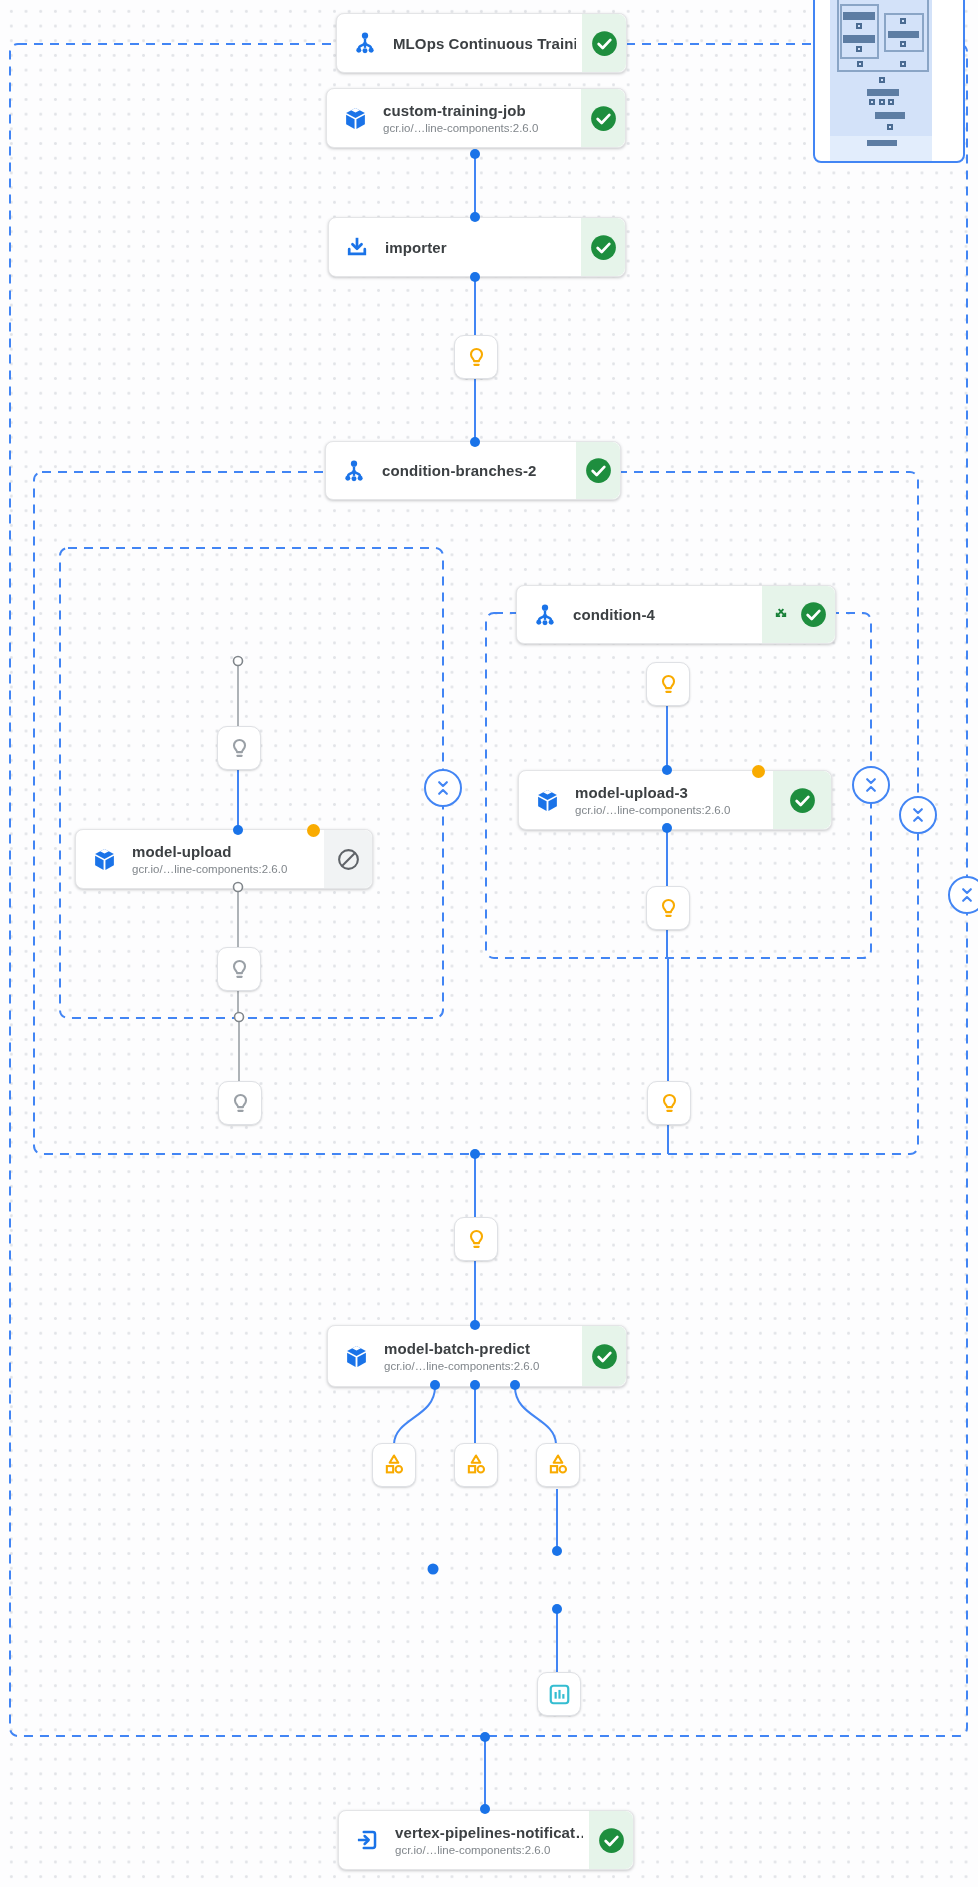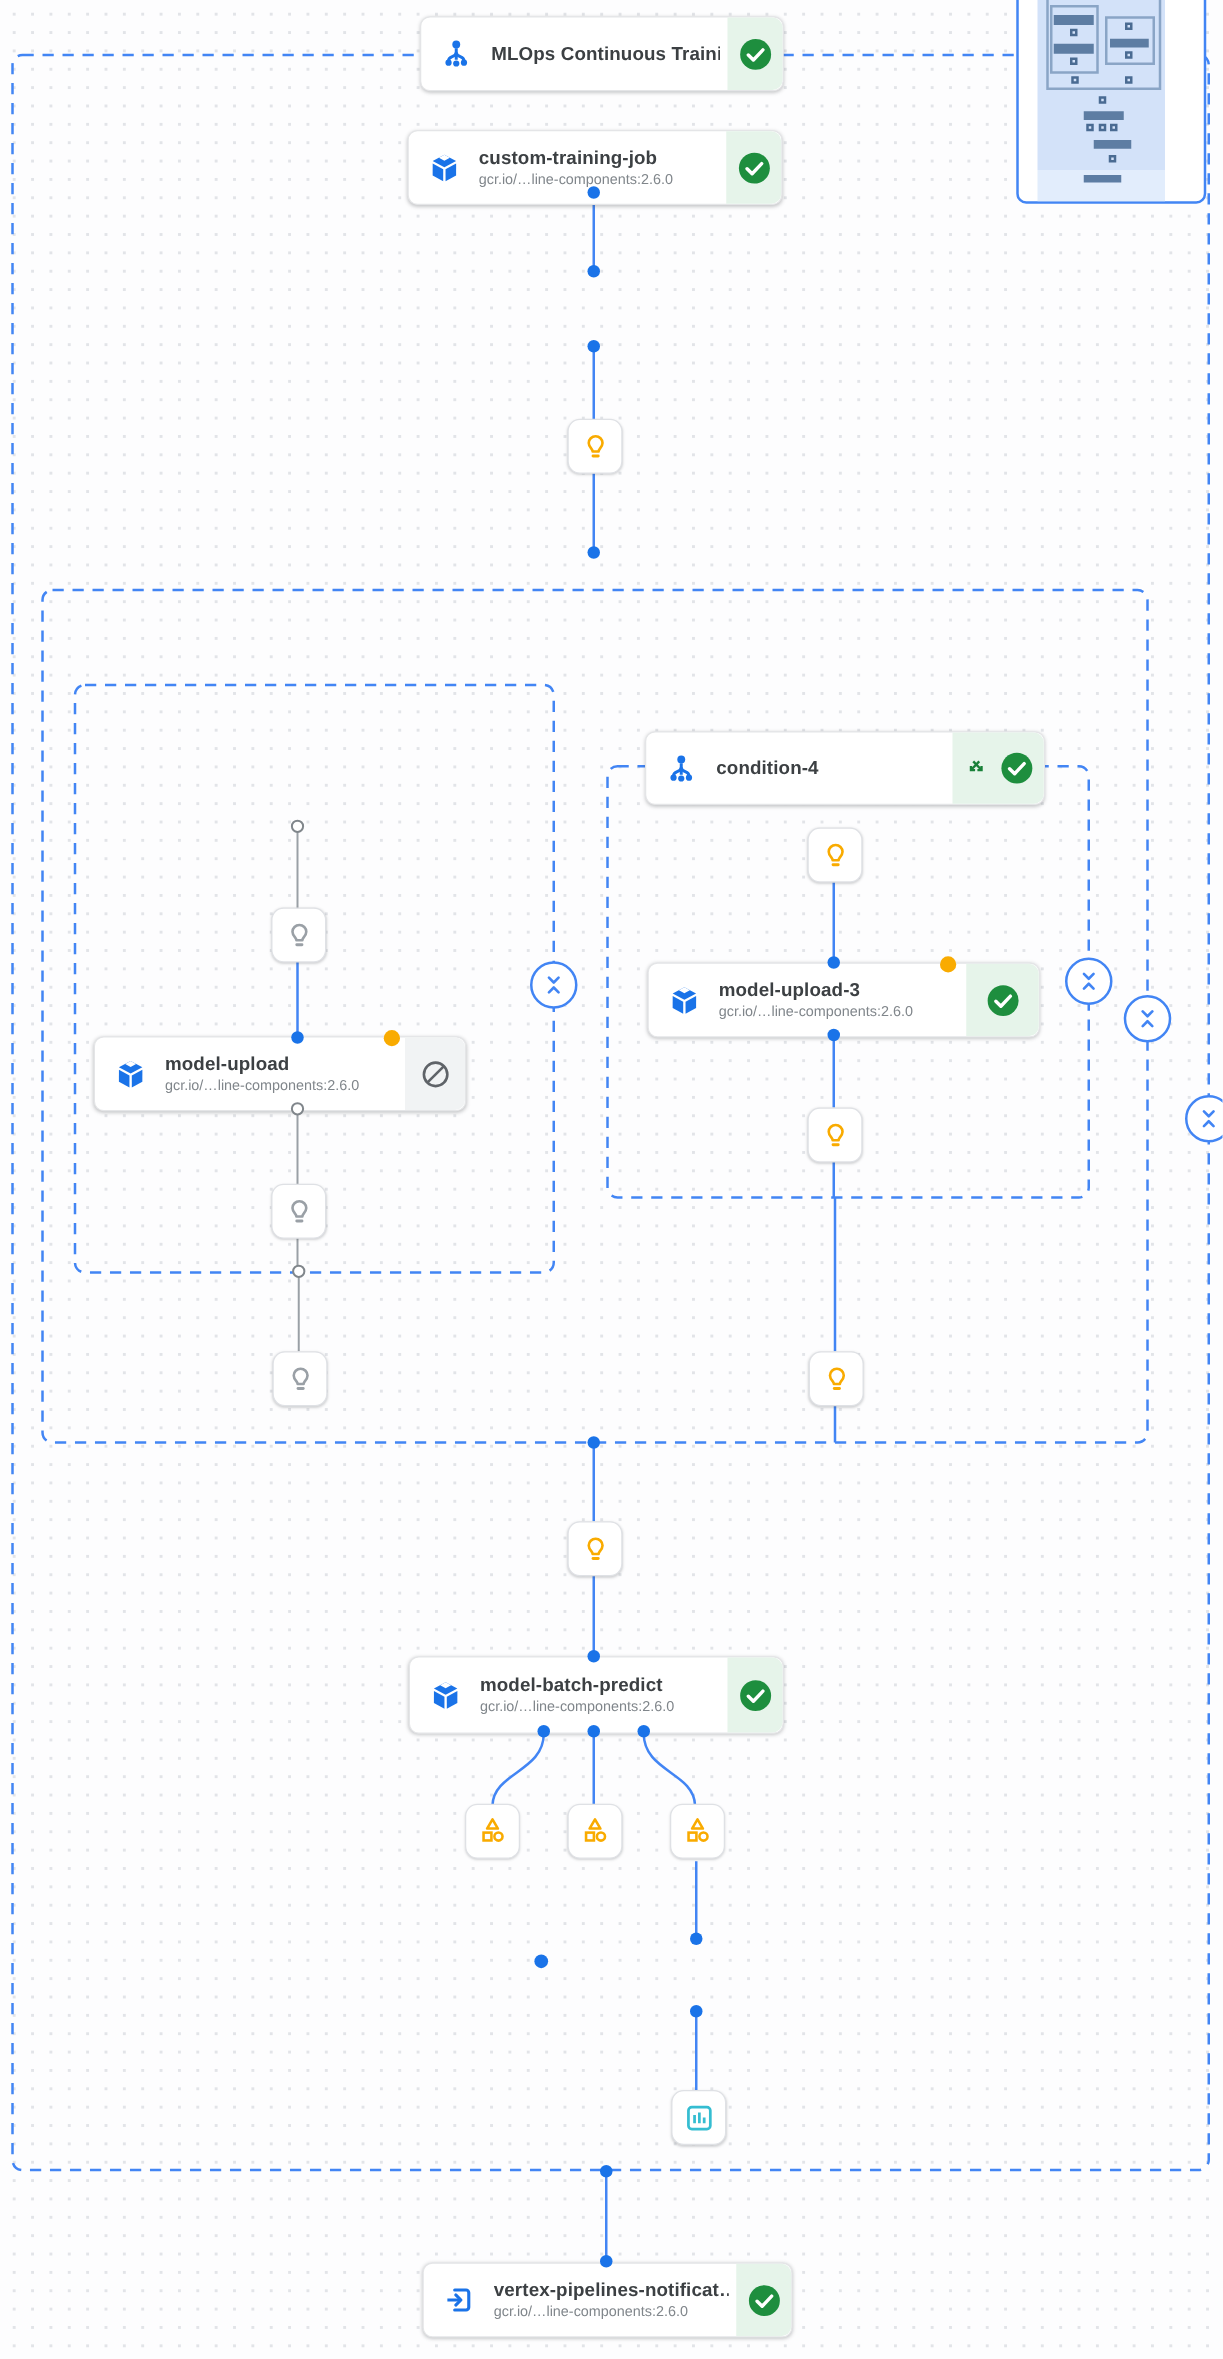--- a/index.html
+++ b/index.html
@@ -147,38 +147,68 @@
     <div class="ntext">
         <div class="ntitle">MLOps Continuous Traini…</div>
       </div>
     <div class="nstatus st-green" style="width:44px">
         <svg width="27" height="27">
           <use href="#ic-check"></use>
         </svg>
       </div>
   </div>
 
-  <div class="node" style="left:326px;top:104px;width:298px;height:58px">
+  <div class="node" style="left:326px;top:88px;width:298px;height:58px">
     <span class="nicon">
         <svg width="25" height="25">
           <use href="#ic-cube"></use>
         </svg>
       </span>
     <div class="ntext">
         <div class="ntitle">custom-training-job</div>
       <div class="nsub">gcr.io/…line-components:2.6.0</div>
       </div>
     <div class="nstatus st-green" style="width:44px">
         <svg width="27" height="27">
           <use href="#ic-check"></use>
         </svg>
       </div>
   </div>
 
-
+  <div class="node" style="left:328px;top:217px;width:296px;height:58px">
+    <span class="nicon">
+        <svg width="26" height="26">
+          <use href="#ic-import"></use>
+        </svg>
+      </span>
+    <div class="ntext">
+        <div class="ntitle">importer</div>
+      </div>
+    <div class="nstatus st-green" style="width:44px">
+        <svg width="27" height="27">
+          <use href="#ic-check"></use>
+        </svg>
+      </div>
+  </div>
+
+  <div class="node" style="left:325px;top:441px;width:294px;height:57px">
+    <span class="nicon">
+        <svg width="26" height="26">
+          <use href="#ic-cond"></use>
+        </svg>
+      </span>
+    <div class="ntext">
+        <div class="ntitle">condition-branches-2</div>
+      </div>
+    <div class="nstatus st-green" style="width:44px">
+        <svg width="27" height="27">
+          <use href="#ic-check"></use>
+        </svg>
+      </div>
+  </div>
 
 
 
   <div class="node" style="left:75px;top:829px;width:296px;height:58px">
     <span class="ydot" style="right:52px"></span>
     <span class="nicon">
         <svg width="25" height="25">
           <use href="#ic-cube"></use>
         </svg>
       </span>

